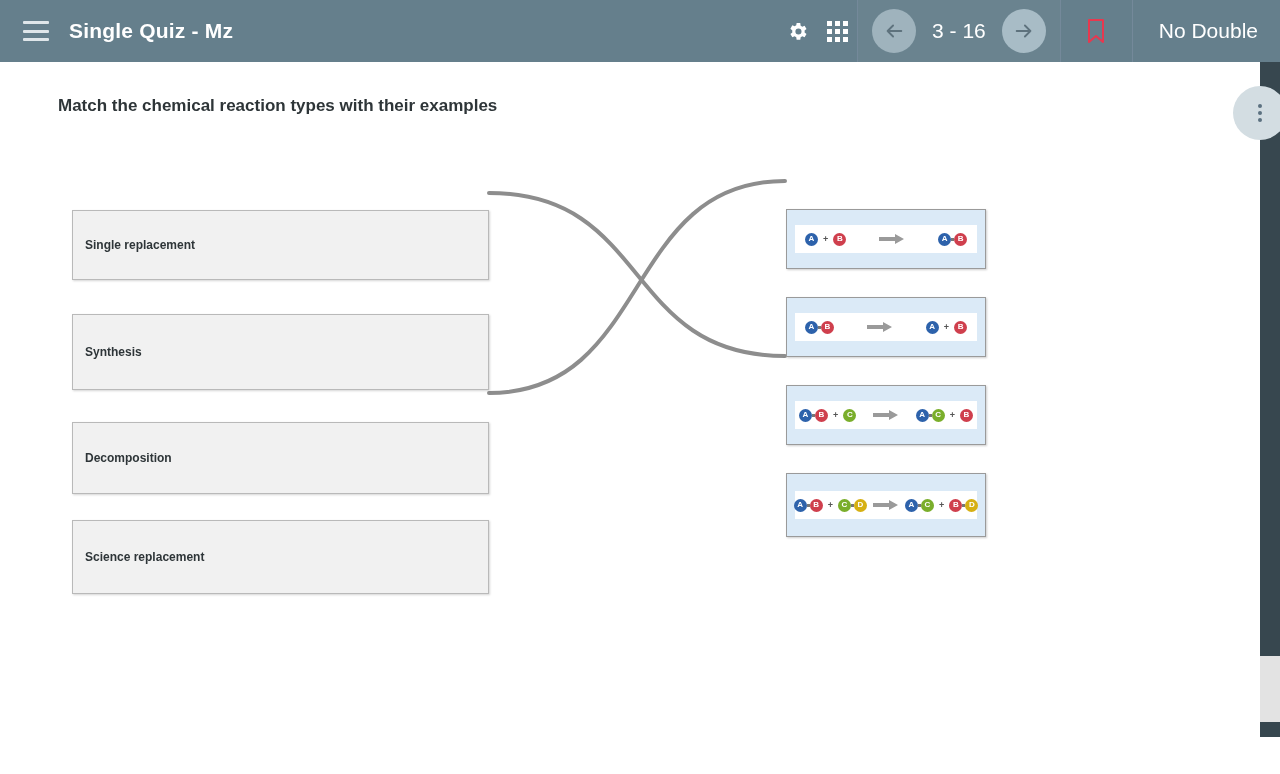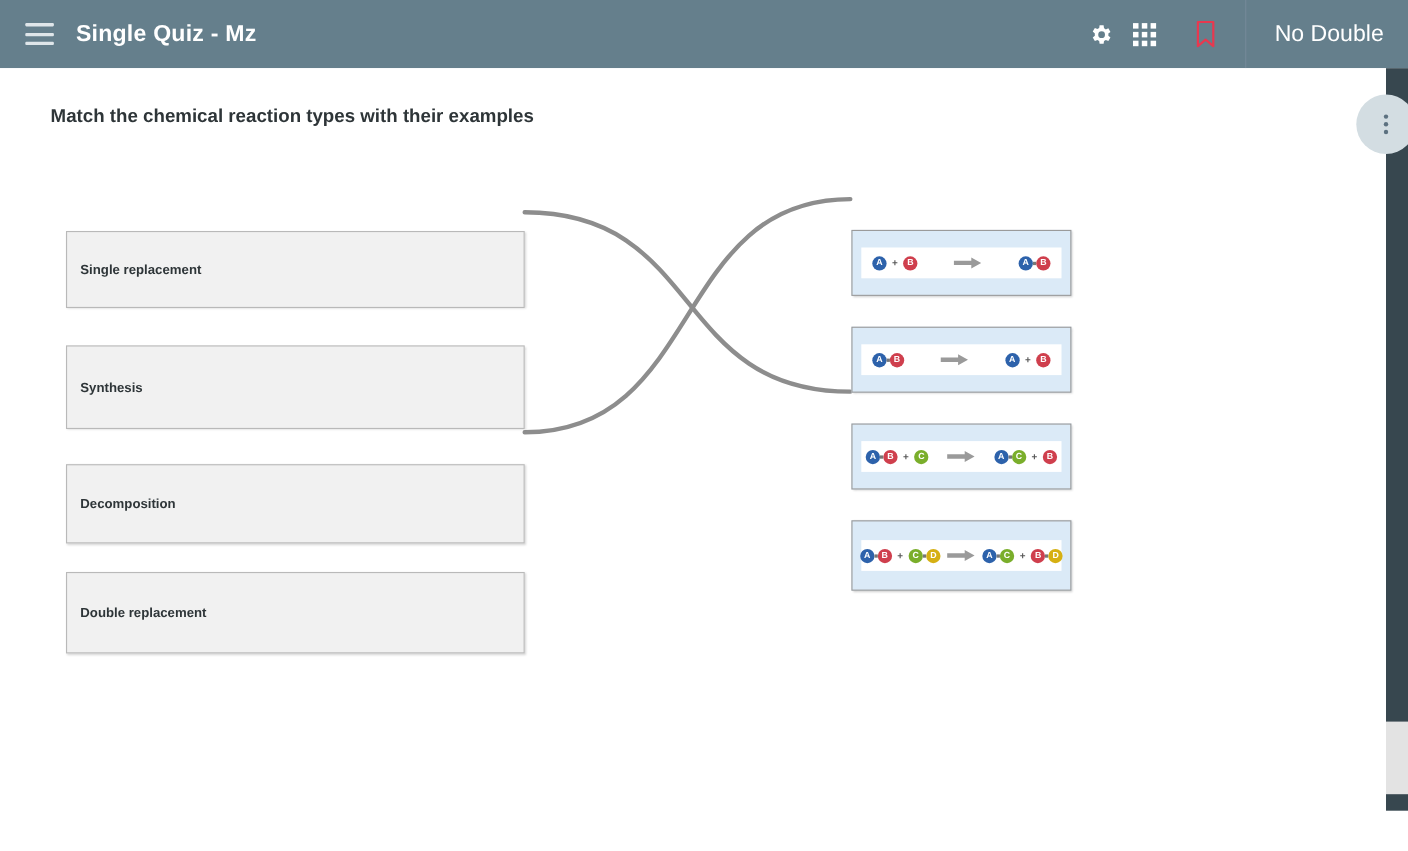--- a/index.html
+++ b/index.html
@@ -54,21 +54,21 @@
   .bookmark-seg {
     display: flex; align-items: center; justify-content: center;
     width: 72px; height: 62px; border-right: 1px solid #74899a; cursor: pointer;
   }
   .limit-text {
     color: #ffffff; font-size: 21px; padding: 0 22px 0 26px; white-space: nowrap;
   }
 
   
   .canvas {
-    position: absolute; left: 0; top: 62px; width: 1260px; height: 675px;
+    position: absolute; left: 12px; top: 62px; width: 1260px; height: 675px;
     background: #ffffff;
     padding-left: 12px;
   }
   .question {
     position: absolute; left: 46px; top: 34px;
     font-size: 17px; font-weight: bold; color: #2e3538;
   }
 
   
   .left-col { position: absolute; left: 60px; top: 88px; width: 418px; }
@@ -177,20 +177,33 @@
             <i></i>
             <i></i>
             <i></i>
             <i></i>
             <i></i>
             <i></i>
         </span>
       </div>
     </div>
 
+    <div class="nav-seg">
+      <div class="nav-circle disabled">
+        <svg width="22" height="22" viewBox="0 0 24 24">
+          <path d="M20 12H5M11 6l-6 6 6 6" fill="none" stroke="#5e727d" stroke-width="2" stroke-linecap="round" stroke-linejoin="round"></path>
+        </svg>
+      </div>
+      <div class="page-count">3 - 16</div>
+      <div class="nav-circle">
+        <svg width="22" height="22" viewBox="0 0 24 24">
+          <path d="M4 12h15M13 6l6 6-6 6" fill="none" stroke="#5e727d" stroke-width="2" stroke-linecap="round" stroke-linejoin="round"></path>
+        </svg>
+      </div>
+    </div>
 
     <div class="bookmark-seg">
       <svg width="20" height="26" viewBox="0 0 20 26">
         <path d="M3 2h14v22l-7-6-7 6z" fill="none" stroke="#e8384f" stroke-width="2" stroke-linejoin="round"></path>
       </svg>
     </div>
 
     <div class="limit-text">No Double</div>
   </div>
 
@@ -207,21 +220,21 @@
         <div class="match-box" style="top: 60px; height: 70px;">
           <span class="lbl">Single replacement</span>
         </div>
         <div class="match-box" style="top: 164px; height: 76px;">
           <span class="lbl">Synthesis</span>
         </div>
         <div class="match-box" style="top: 272px; height: 72px;">
           <span class="lbl">Decomposition</span>
         </div>
         <div class="match-box" style="top: 370px; height: 74px;">
-          <span class="lbl">Double replacement</span>
+          <span class="lbl">Science replacement</span>
         </div>
       </div>
     <div class="right-col" id="right-col">
         <div class="img-card" style="top: 59px; height: 60px;">
           <div class="rxn-strip">
             <div class="rxn">
               <span style="display: flex; align-items: center; padding-left: 10px;">
                 <span class="mol">
                   <span class="atom A">A</span>
                 </span>

